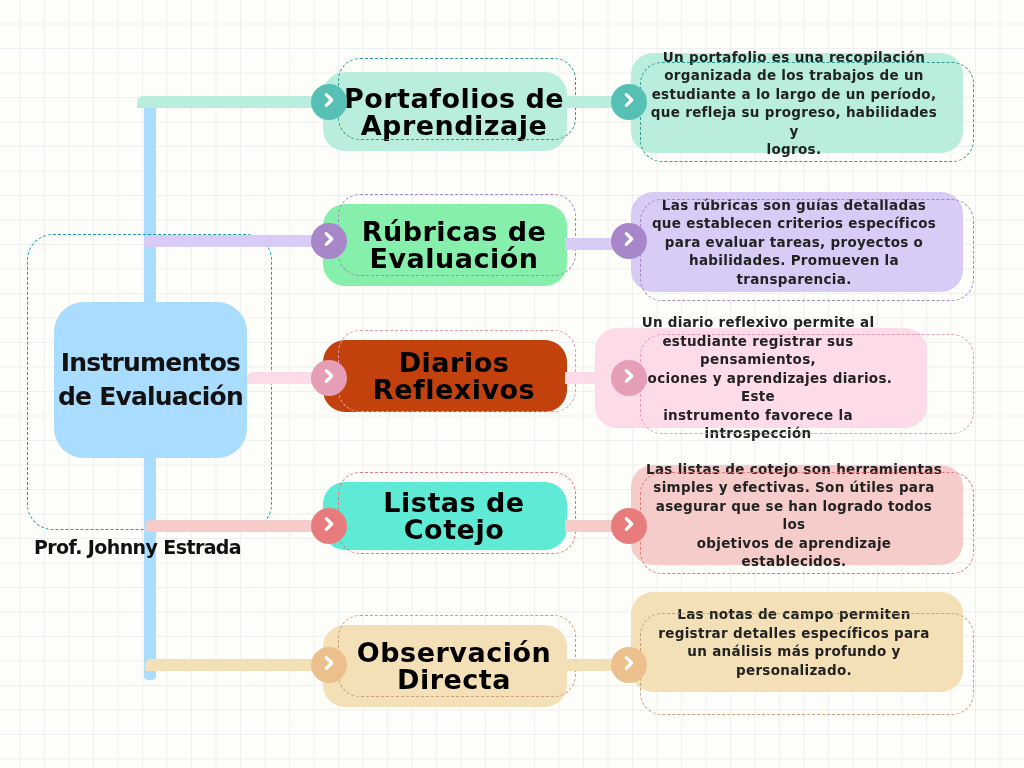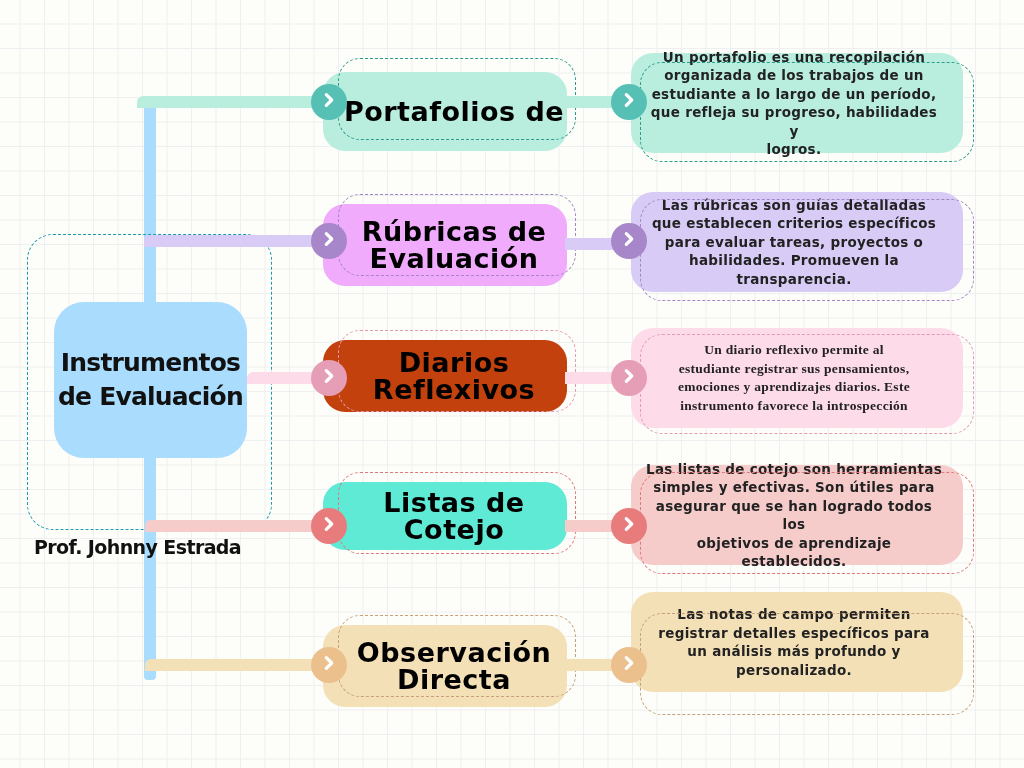--- a/index.html
+++ b/index.html
@@ -57,20 +57,21 @@
     <div>de Evaluación</div>
   </div>
 </div>
 <div class="abs author">Prof. Johnny Estrada</div>
 
 <div id="branches">
   <div class="abs hbar" style="left:137px; top:96px; width:200px; background:#b9eedf;"></div>
   <div class="abs node" style="left:323px; top:72px; width:244px; height:79px; background:#b9eedf;">
     <div>
       <div>Portafolios de</div>
+      <div>Aprendizaje</div>
     </div>
   </div>
   <div class="abs node-dash" style="left:338px; top:58px; width:238px; height:82px; border-color:#2c9a8c;"></div>
   <div class="abs" style="left:565px; top:96px; width:80px; height:12px; background:#b9eedf;"></div>
   <div class="abs chev" style="left:311px; top:84px; background:#56c0b5;">
     <span><svg viewBox="0 0 20 20">
           <path d="M7 4 L13 10 L7 16" fill="none" stroke="#fff" stroke-width="3.6" stroke-linecap="round" stroke-linejoin="round"></path>
         </svg></span>
   </div>
   <div class="abs desc" style="left:631px; top:53px; width:332px; height:100px; background:#b9eedf;">
@@ -82,21 +83,21 @@
         <span>logros.</span>
     </div>
   </div>
   <div class="abs node-dash" style="left:640px; top:62px; width:334px; height:100px; border-color:#2c9a8c;"></div>
   <div class="abs chev" style="left:611px; top:84px; background:#56c0b5;">
     <span><svg viewBox="0 0 20 20">
           <path d="M7 4 L13 10 L7 16" fill="none" stroke="#fff" stroke-width="3.6" stroke-linecap="round" stroke-linejoin="round"></path>
         </svg></span>
   </div>
   <div class="abs hbar" style="left:144px; top:235px; width:193px; background:#d8cbf6;"></div>
-  <div class="abs node" style="left:323px; top:204px; width:244px; height:82px; background:#f0abfc;">
+  <div class="abs node" style="left:323px; top:204px; width:244px; height:82px; background:#86efac;">
     <div>
       <div>Rúbricas de</div>
       <div>Evaluación</div>
     </div>
   </div>
   <div class="abs node-dash" style="left:338px; top:194px; width:238px; height:82px; border-color:#a287c4;"></div>
   <div class="abs" style="left:565px; top:238px; width:80px; height:12px; background:#d8cbf6;"></div>
   <div class="abs chev" style="left:311px; top:223px; background:#a787c9;">
     <span><svg viewBox="0 0 20 20">
           <path d="M7 4 L13 10 L7 16" fill="none" stroke="#fff" stroke-width="3.6" stroke-linecap="round" stroke-linejoin="round"></path>
@@ -124,21 +125,21 @@
       <div>Reflexivos</div>
     </div>
   </div>
   <div class="abs node-dash" style="left:338px; top:330px; width:238px; height:82px; border-color:#e39ab5;"></div>
   <div class="abs" style="left:565px; top:372px; width:80px; height:12px; background:#fddbe9;"></div>
   <div class="abs chev" style="left:311px; top:360px; background:#e69db6;">
     <span><svg viewBox="0 0 20 20">
           <path d="M7 4 L13 10 L7 16" fill="none" stroke="#fff" stroke-width="3.6" stroke-linecap="round" stroke-linejoin="round"></path>
         </svg></span>
   </div>
-  <div class="abs desc" style="left:631px; top:328px; width:332px; height:100px; background:#fddbe9;font-family:Liberation Serif, serif;">
+  <div class="abs desc" style="left:595px; top:328px; width:332px; height:100px; background:#fddbe9;">
     <div>
       <span>Un diario reflexivo permite al</span>
         <span>estudiante registrar sus pensamientos,</span>
         <span>emociones y aprendizajes diarios. Este</span>
         <span>instrumento favorece la introspección</span>
     </div>
   </div>
   <div class="abs node-dash" style="left:640px; top:334px; width:334px; height:100px; border-color:#e39ab5;"></div>
   <div class="abs chev" style="left:611px; top:360px; background:#e69db6;">
     <span><svg viewBox="0 0 20 20">

